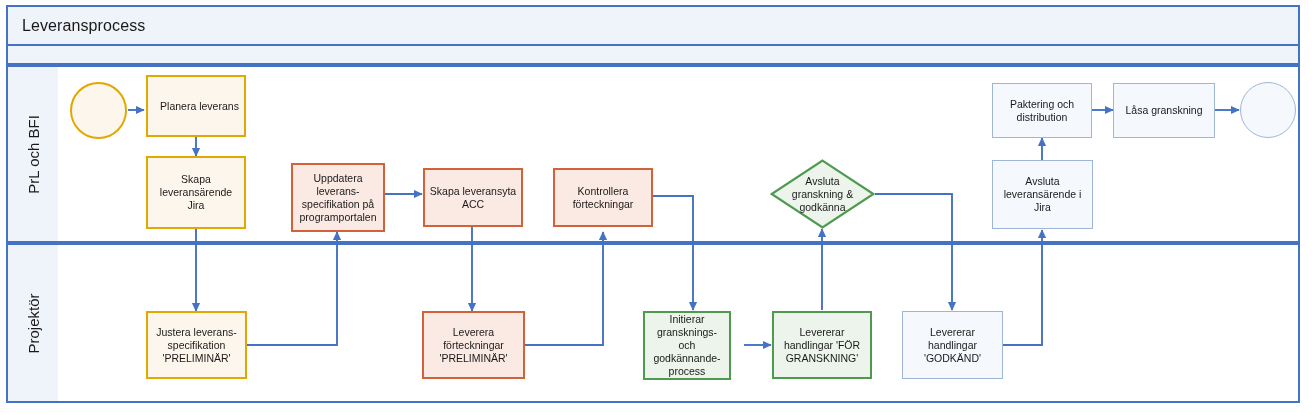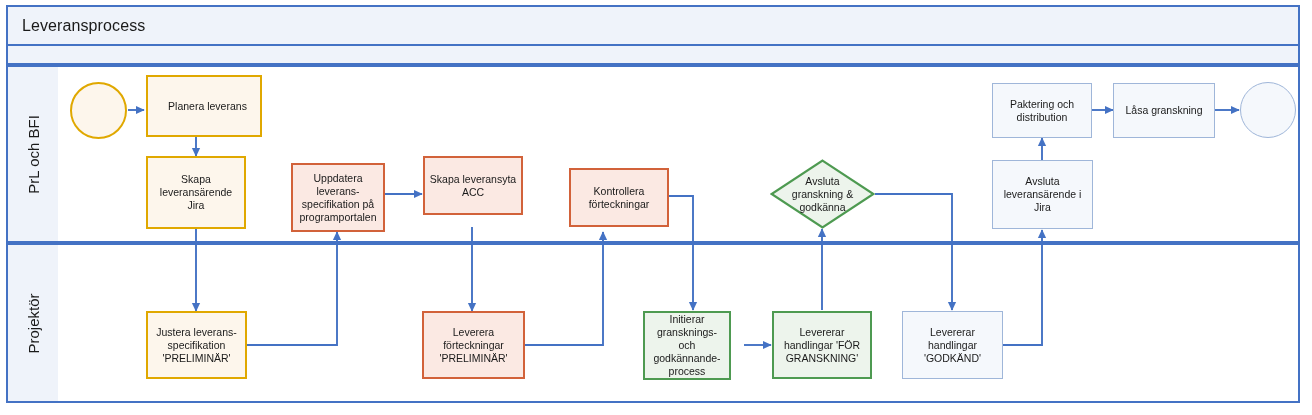--- a/index.html
+++ b/index.html
@@ -195,21 +195,21 @@
       <path d="M 1042 160 L 1042 138"></path>
 
       <path d="M 1091 110 L 1113 110"></path>
 
       <path d="M 1215 110 L 1239 110"></path>
     </g>
   </svg>
 
   <div class="node startcircle" style="left:70px; top:82px; width:57px; height:57px;"></div>
 
-  <div class="node orangebox" style="left:146px; top:75px; width:116px; height:62px;padding-left:10px;">
+  <div class="node orangebox" style="left:146px; top:75px; width:100px; height:62px;padding-left:10px;">
     <div>
       <div>Planera leverans</div>
     </div>
   </div>
 
   <div class="node orangebox" style="left:146px; top:156px; width:100px; height:73px;">
     <div>
       <div>Skapa</div>
       <div>leveransärende Jira</div>
     </div>
@@ -225,36 +225,36 @@
 
   <div class="node redbox" style="left:291px; top:163px; width:94px; height:69px;">
     <div>
       <div>Uppdatera</div>
       <div>leverans-</div>
       <div>specifikation på</div>
       <div>programportalen</div>
     </div>
   </div>
 
-  <div class="node redbox" style="left:423px; top:156px; width:100px; height:59px;">
+  <div class="node redbox" style="left:423px; top:168px; width:100px; height:59px;">
     <div>
       <div>Skapa leveransyta</div>
       <div>ACC</div>
     </div>
   </div>
 
   <div class="node redbox" style="left:422px; top:311px; width:103px; height:68px;">
     <div>
       <div>Leverera</div>
       <div>förteckningar</div>
       <div>'PRELIMINÄR'</div>
     </div>
   </div>
 
-  <div class="node redbox" style="left:553px; top:168px; width:100px; height:59px;margin-left:16px;">
+  <div class="node redbox" style="left:553px; top:168px; width:100px; height:59px;">
     <div>
       <div>Kontrollera</div>
       <div>förteckningar</div>
     </div>
   </div>
 
   <div class="node greenbox" style="left:643px; top:311px; width:88px; height:69px;">
     <div>
       <div>Initierar</div>
       <div>gransknings- och</div>

